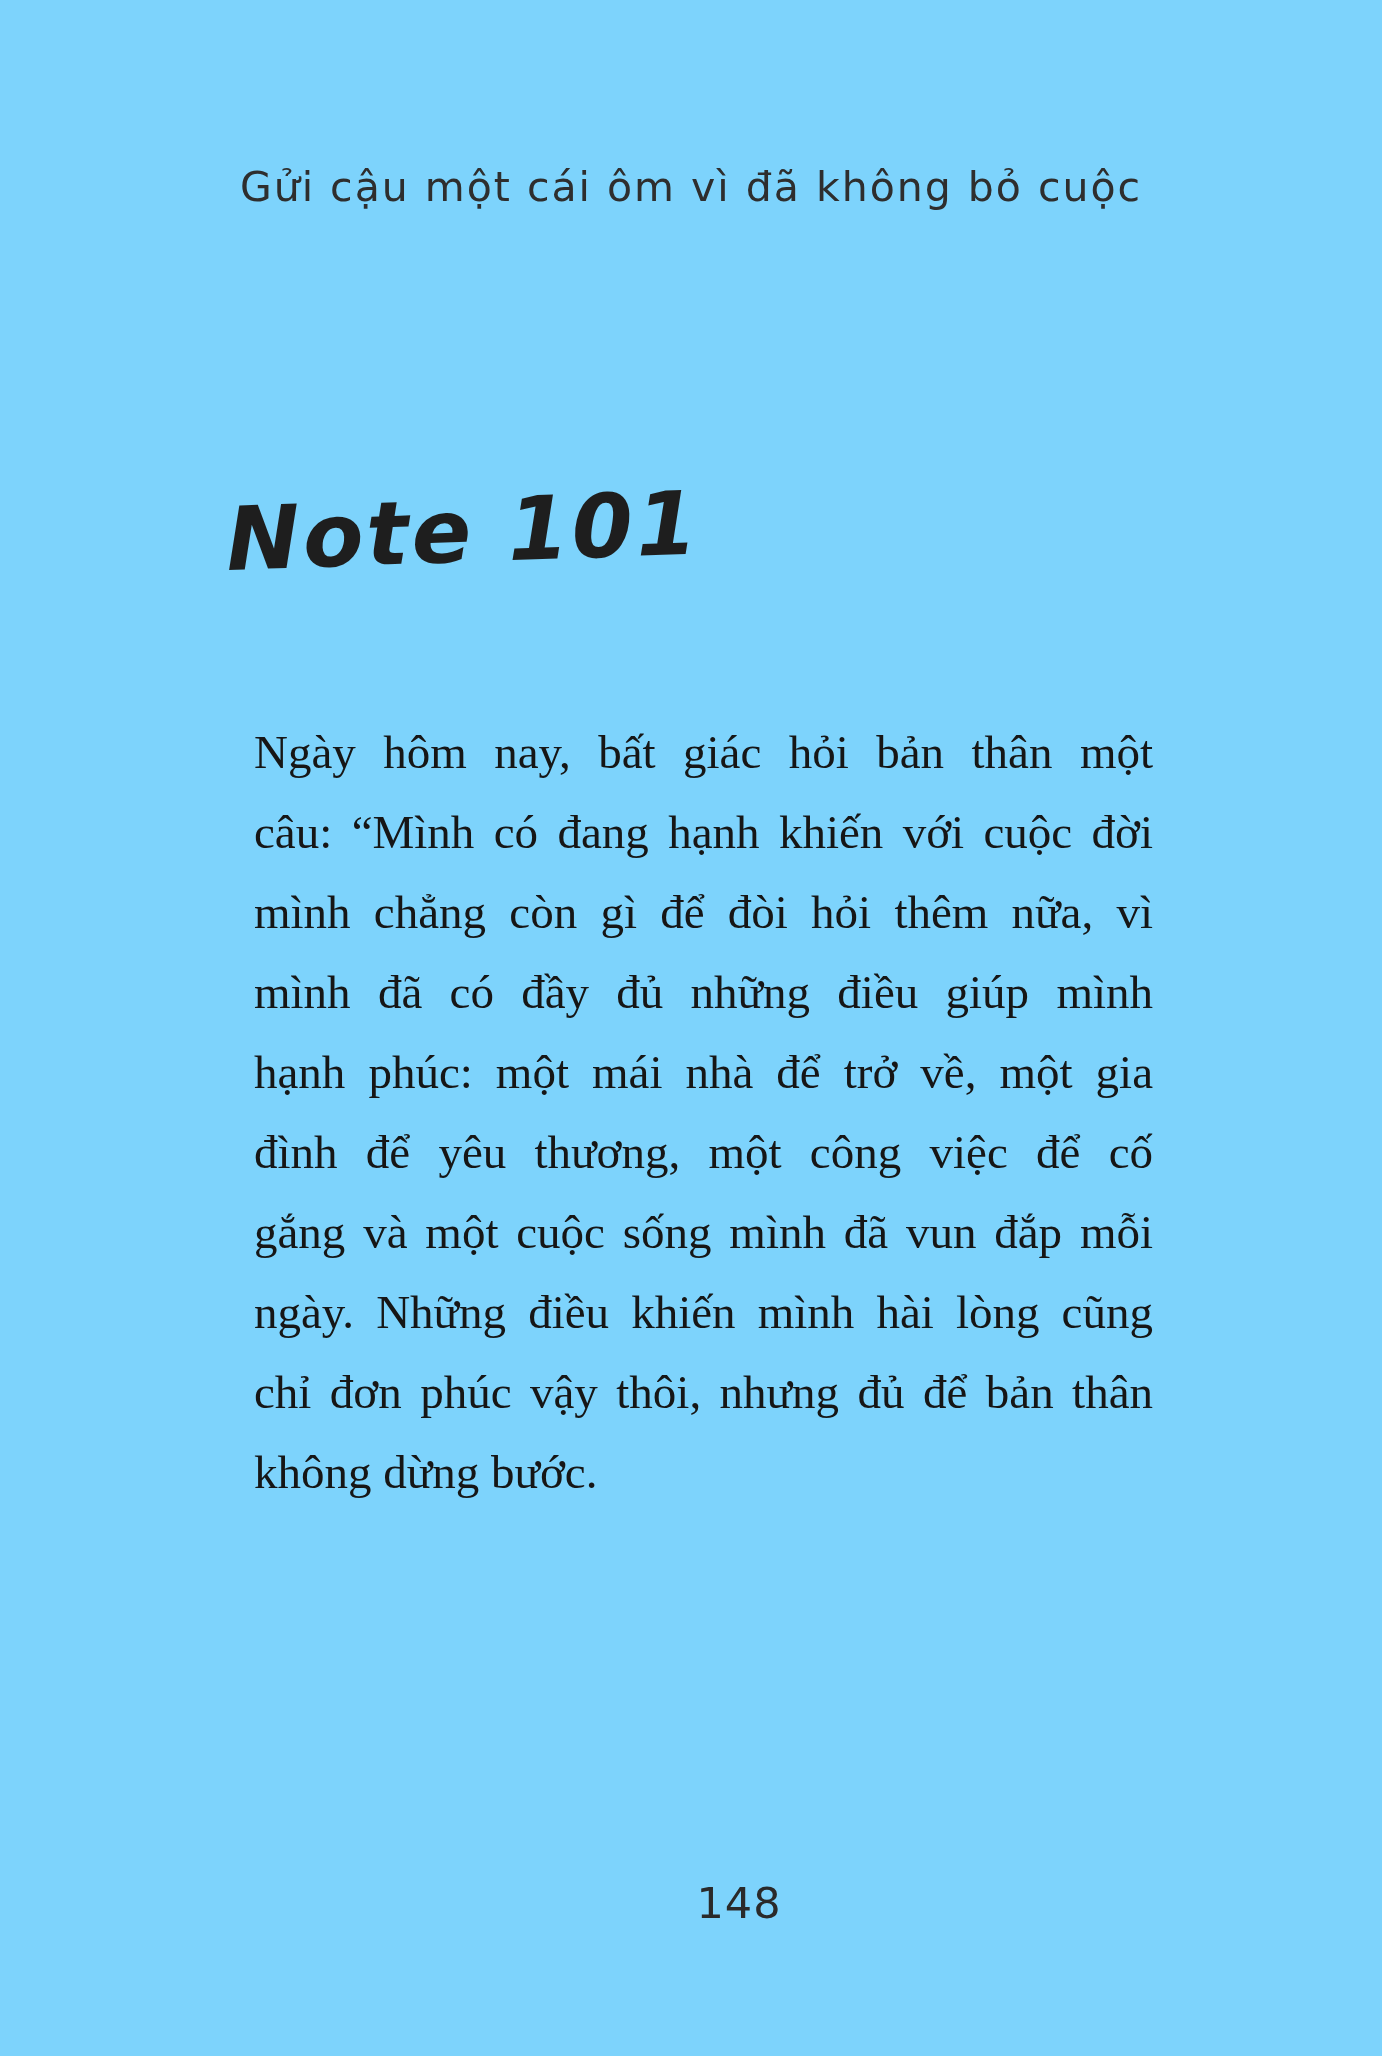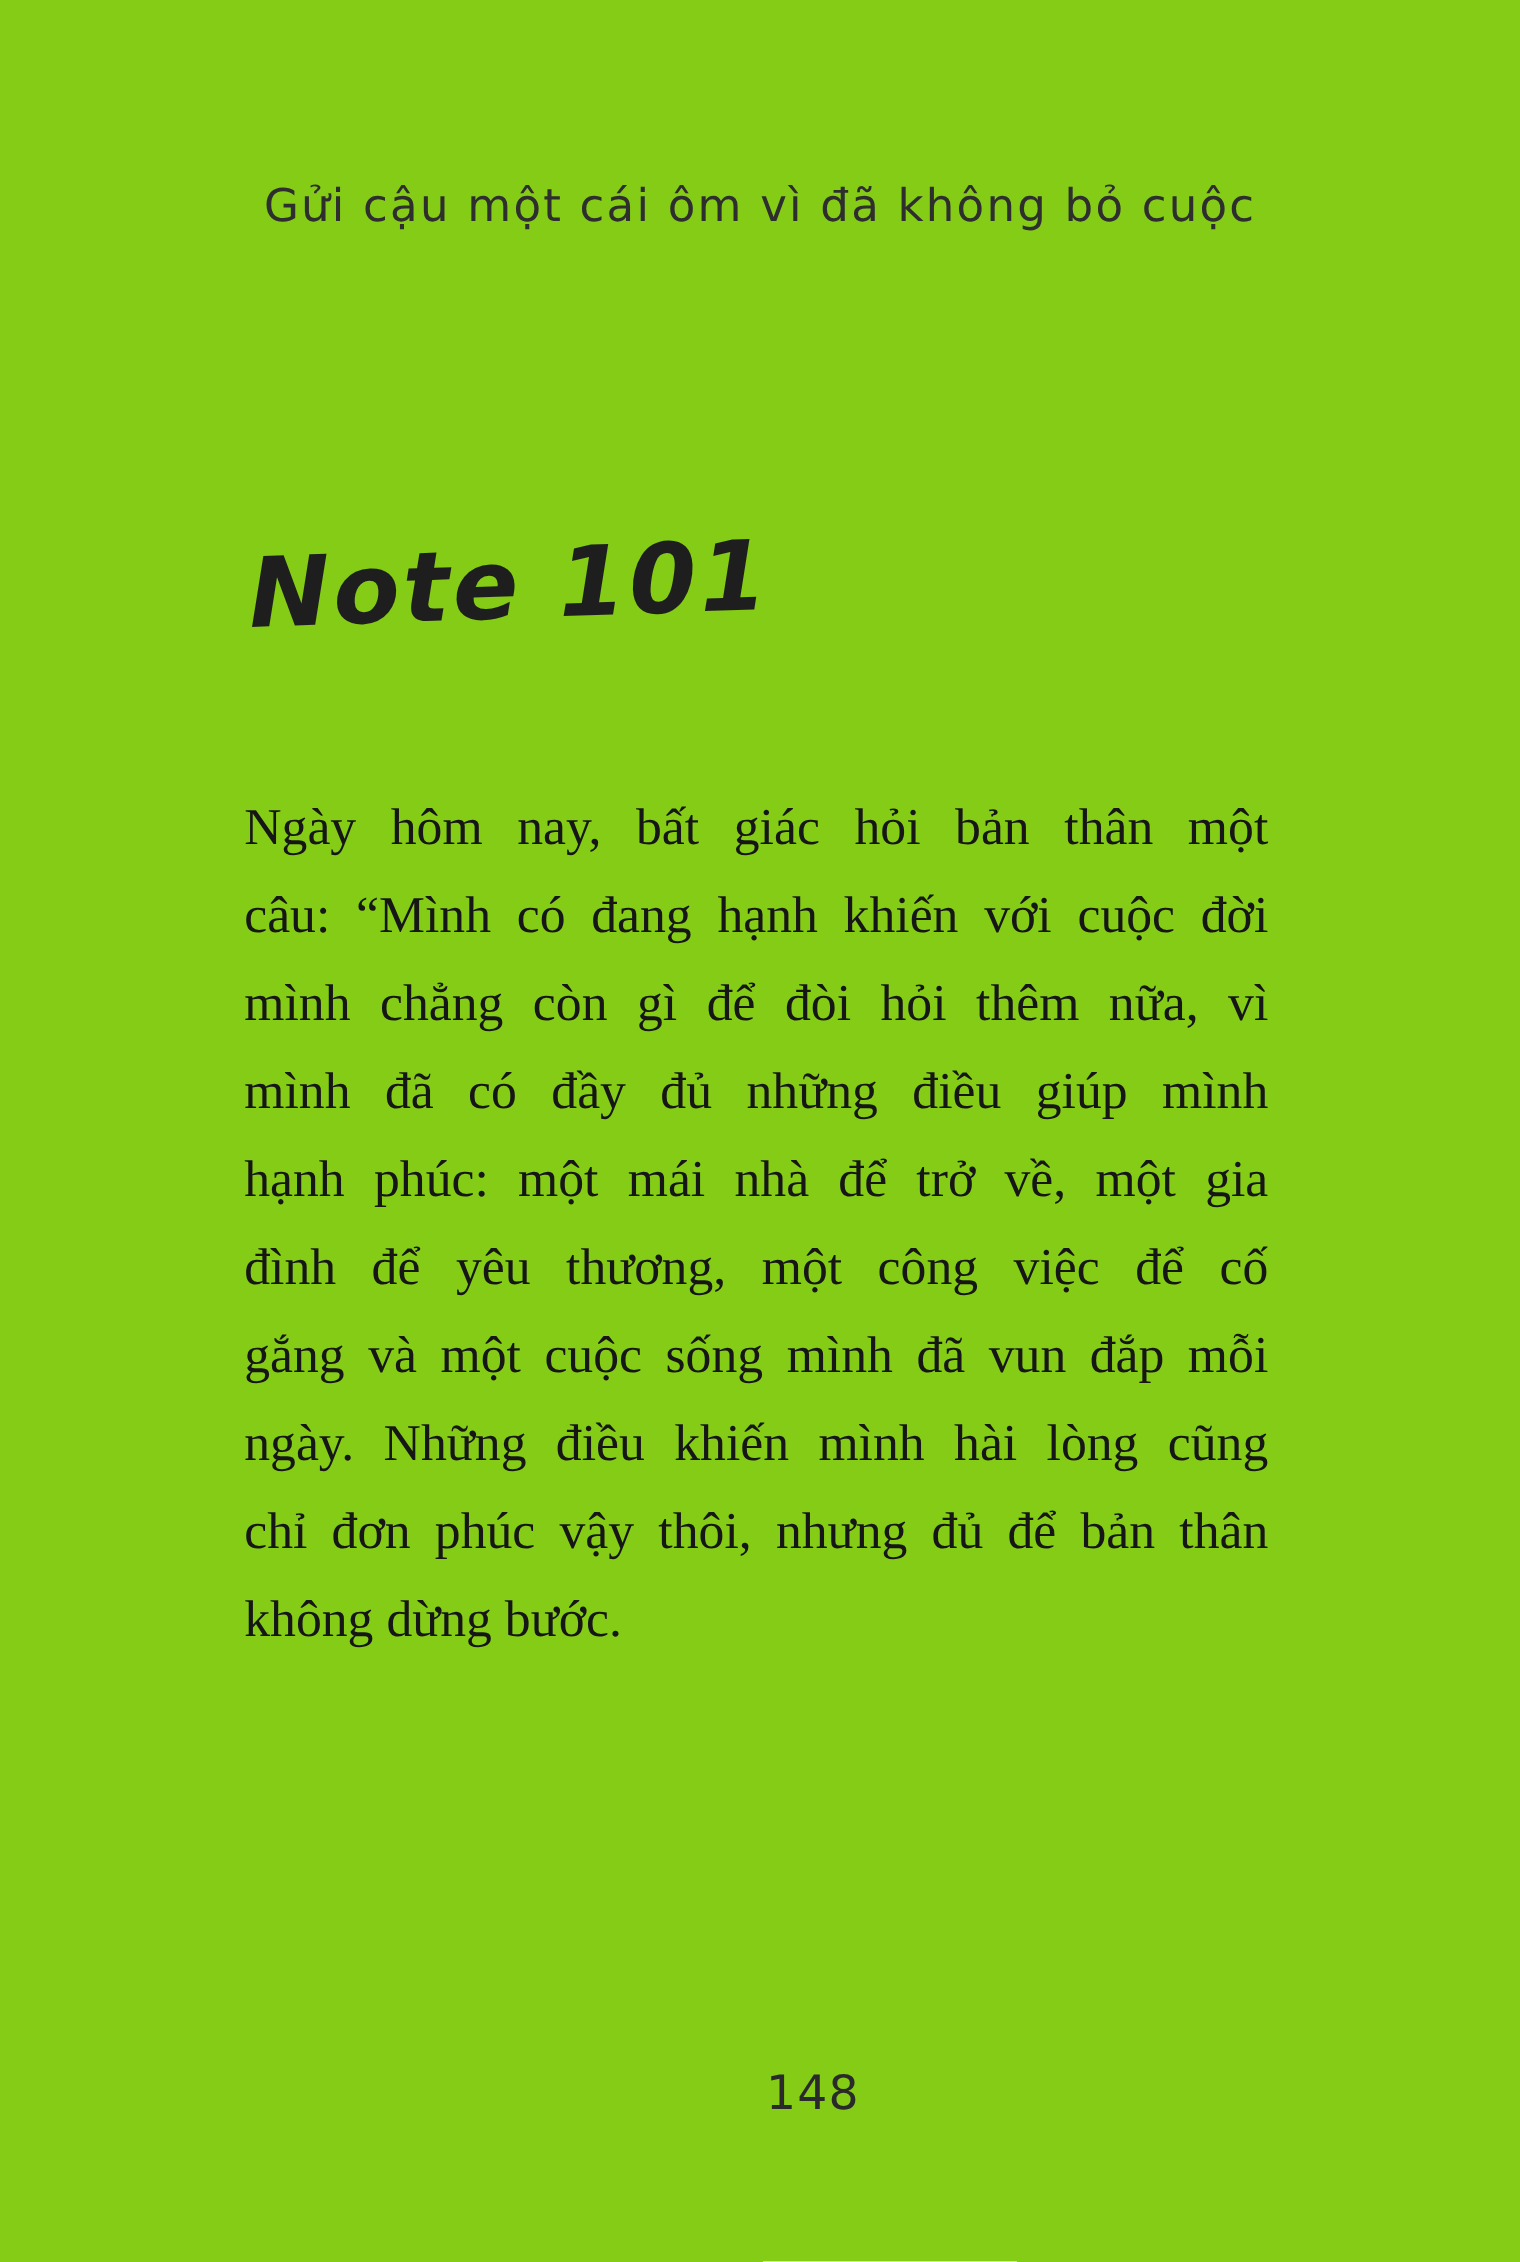--- a/index.html
+++ b/index.html
@@ -4,21 +4,21 @@
 <style>
   html, body {
     margin: 0;
     padding: 0;
     background: #ffffff;
   }
   .page {
     position: relative;
     width: 1382px;
     height: 2056px;
-    background: #84cc16;
+    background: #7dd3fc;
     overflow: hidden;
     color: #1b1b1b;
   }
   .running-header {
     position: absolute;
     top: 165px;
     left: 0;
     width: 100%;
     text-align: center;
     font-family: "DejaVu Sans", sans-serif;
@@ -49,20 +49,21 @@
     width: 931px;
     font-family: "Liberation Serif", serif;
     font-size: 47px;
     line-height: 80px;
     color: #161616;
   }
   .body-text .line {
     text-align: justify;
     text-align-last: justify;
     white-space: normal;
+    margin-left: 32px;
   }
   .body-text .line.last {
     text-align-last: left;
   }
   .page-number {
     position: absolute;
     top: 1878px;
     left: 0;
     width: 100%;
     text-align: center;

